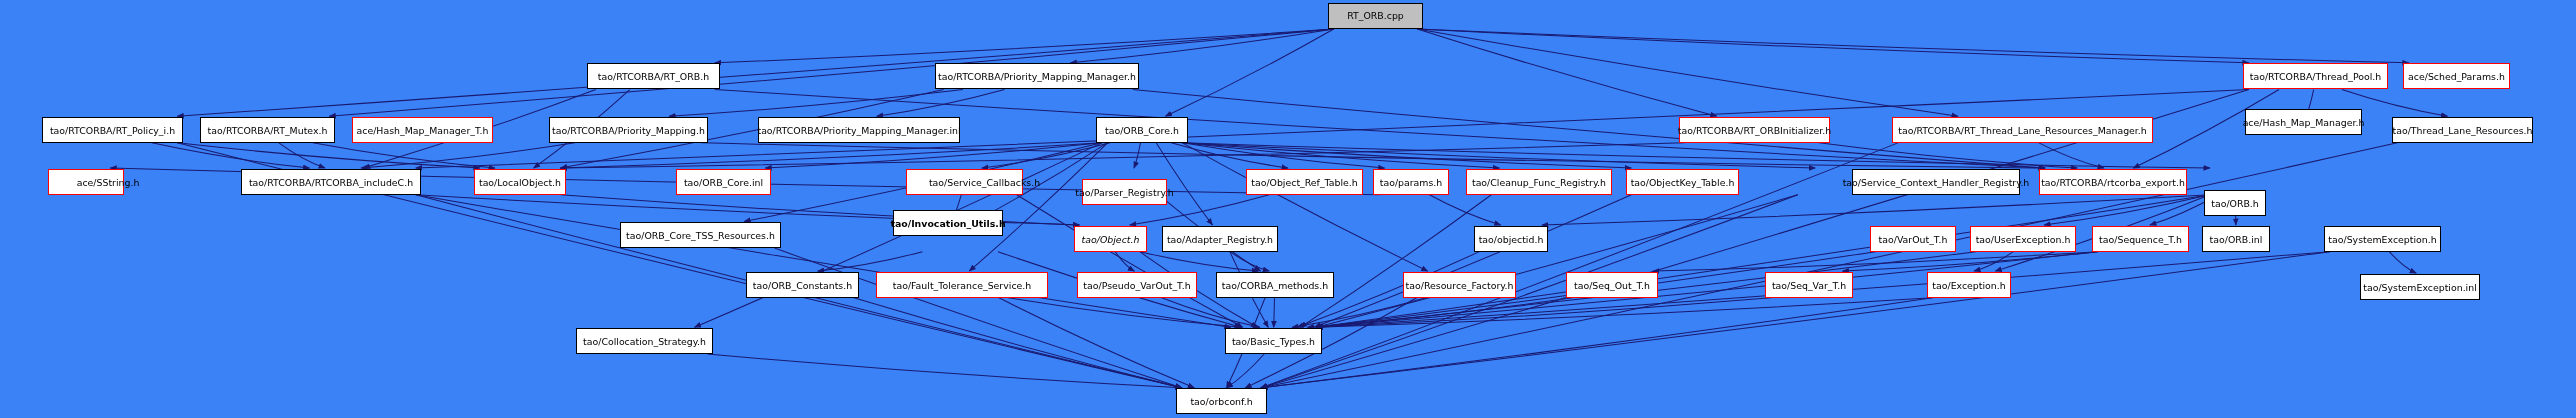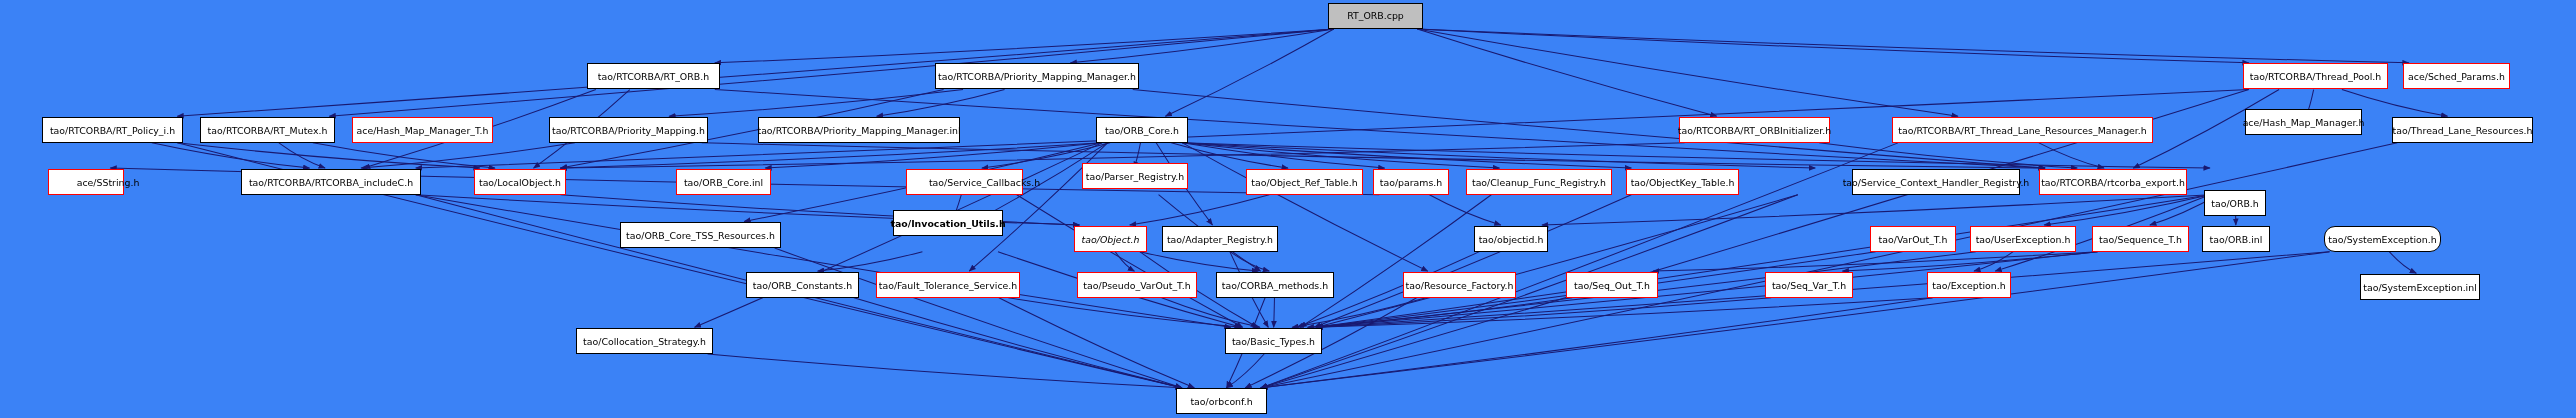--- a/index.html
+++ b/index.html
@@ -157,40 +157,40 @@
       <div class="node" style="left: 1096px; top: 117px; width: 92px;">tao/ORB_Core.h</div>
       <div class="node red" style="left: 1679px; top: 117px; width: 151px;">tao/RTCORBA/RT_ORBInitializer.h</div>
       <div class="node red" style="left: 1892px; top: 117px; width: 261px;">tao/RTCORBA/RT_Thread_Lane_Resources_Manager.h</div>
       <div class="node" style="left: 2245px; top: 109px; width: 117px; text-align: right;">ace/Hash_Map_Manager.h</div>
       <div class="node" style="left: 2392px; top: 117px; width: 141px;">tao/Thread_Lane_Resources.h</div>
       <div class="node red" style="left: 48px; top: 169px; width: 76px; padding-left: 44px;">ace/SString.h</div>
       <div class="node" style="left: 241px; top: 169px; width: 180px;">tao/RTCORBA/RTCORBA_includeC.h</div>
       <div class="node red" style="left: 474px; top: 169px; width: 92px;">tao/LocalObject.h</div>
       <div class="node red" style="left: 676px; top: 169px; width: 95px; text-align: right;">tao/ORB_Core.inl</div>
       <div class="node red" style="left: 906px; top: 169px; width: 117px; padding-left: 40px;">tao/Service_Callbacks.h</div>
-      <div class="node red" style="left: 1082px; top: 163px; width: 106px;">tao/Parser_Registry.h</div>
+      <div class="node red" style="left: 1082px; top: 179px; width: 85px;">tao/Parser_Registry.h</div>
       <div class="node red" style="left: 1246px; top: 169px; width: 117px;">tao/Object_Ref_Table.h</div>
       <div class="node red" style="left: 1373px; top: 169px; width: 76px;">tao/params.h</div>
       <div class="node red" style="left: 1466px; top: 169px; width: 146px;">tao/Cleanup_Func_Registry.h</div>
       <div class="node red" style="left: 1626px; top: 169px; width: 113px;">tao/ObjectKey_Table.h</div>
       <div class="node" style="left: 1852px; top: 169px; width: 168px;">tao/Service_Context_Handler_Registry.h</div>
       <div class="node red" style="left: 2039px; top: 169px; width: 148px;">tao/RTCORBA/rtcorba_export.h</div>
       <div class="node" style="left: 2204px; top: 169px; width: 62px; margin-top: 21px;">tao/ORB.h</div>
       <div class="node" style="left: 620px; top: 222px; width: 161px;">tao/ORB_Core_TSS_Resources.h</div>
       <div class="node" style="left: 893px; top: 210px; width: 110px; font-weight: bold;">tao/Invocation_Utils.h</div>
       <div class="node red" style="left: 1074px; top: 226px; width: 73px; font-style: italic;">tao/Object.h</div>
       <div class="node" style="left: 1162px; top: 226px; width: 116px;">tao/Adapter_Registry.h</div>
       <div class="node" style="left: 1474px; top: 226px; width: 74px;">tao/objectid.h</div>
       <div class="node red" style="left: 1870px; top: 226px; width: 86px;">tao/VarOut_T.h</div>
       <div class="node red" style="left: 1970px; top: 226px; width: 106px;">tao/UserException.h</div>
       <div class="node red" style="left: 2092px; top: 226px; width: 97px;">tao/Sequence_T.h</div>
       <div class="node" style="left: 2202px; top: 226px; width: 68px;">tao/ORB.inl</div>
-      <div class="node" style="left: 2324px; top: 226px; width: 117px; border-radius: 11px;">tao/SystemException.h</div>
+      <div class="node" style="left: 2324px; top: 226px; width: 117px;">tao/SystemException.h</div>
       <div class="node" style="left: 746px; top: 272px; width: 113px;">tao/ORB_Constants.h</div>
-      <div class="node red" style="left: 876px; top: 272px; width: 144px;">tao/Fault_Tolerance_Service.h</div>
+      <div class="node red" style="left: 876px; top: 272px; width: 172px;">tao/Fault_Tolerance_Service.h</div>
       <div class="node red" style="left: 1077px; top: 272px; width: 120px;">tao/Pseudo_VarOut_T.h</div>
       <div class="node" style="left: 1216px; top: 272px; width: 118px;">tao/CORBA_methods.h</div>
       <div class="node red" style="left: 1403px; top: 272px; width: 113px;">tao/Resource_Factory.h</div>
       <div class="node red" style="left: 1566px; top: 272px; width: 92px;">tao/Seq_Out_T.h</div>
       <div class="node red" style="left: 1765px; top: 272px; width: 88px;">tao/Seq_Var_T.h</div>
       <div class="node red" style="left: 1927px; top: 272px; width: 84px;">tao/Exception.h</div>
       <div class="node" style="left: 2360px; top: 274px; width: 120px;">tao/SystemException.inl</div>
       <div class="node" style="left: 576px; top: 328px; width: 137px;">tao/Collocation_Strategy.h</div>
       <div class="node" style="left: 1225px; top: 328px; width: 97px;">tao/Basic_Types.h</div>
       <div class="node" style="left: 1176px; top: 388px; width: 91px;">tao/orbconf.h</div>

